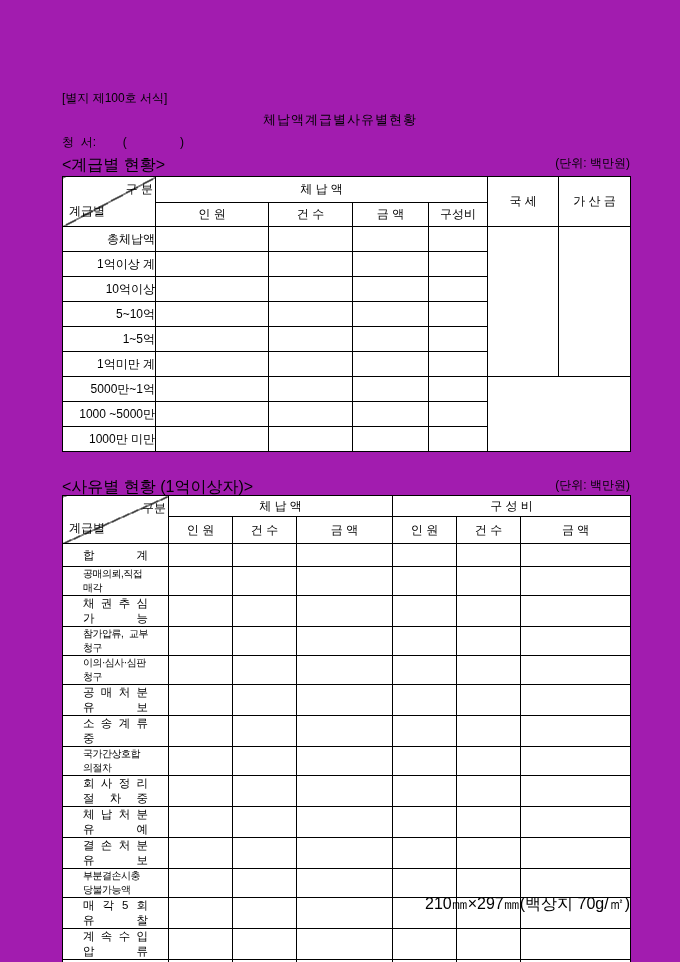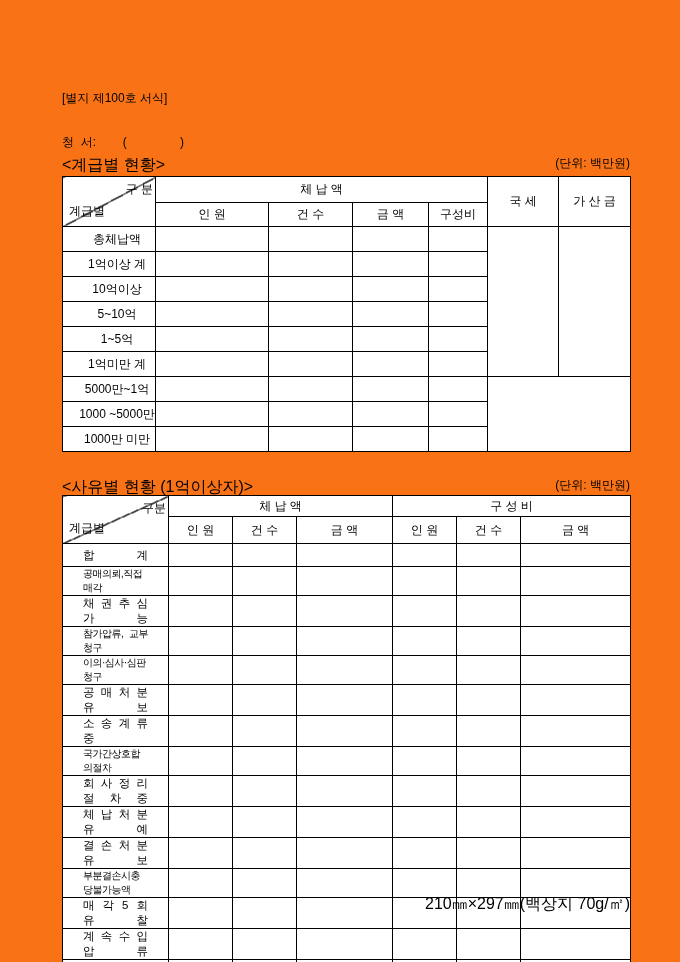--- a/index.html
+++ b/index.html
@@ -3,40 +3,40 @@
 <meta charset="utf-8">
 <style>
   * { box-sizing: border-box; }
   html,body { margin:0; padding:0; }
   body {
     width:680px; height:962px;
     background:#ffffff; color:#000;
     font-family:"Liberation Sans","DejaVu Sans",sans-serif;
     font-size:12px;
   }
-  .page { position:relative; width:680px; height:962px; background:#f97316; overflow:hidden; }
+  .page { position:relative; width:680px; height:962px; background:#a21caf; overflow:hidden; }
 
   .form-id { position:absolute; left:62px; top:90px; font-size:12px; }
   .title   { position:absolute; left:0; top:111px; width:680px; text-align:center; font-size:13px; letter-spacing:1px; }
   .office  { position:absolute; left:62px; top:134px; white-space:pre; font-size:12px; }
 
   .sec-label { position:absolute; left:62px; font-size:16px; }
   .unit      { position:absolute; right:50px; font-size:12px; }
   .sec1 { top:155px; } .unit1 { top:155px; }
   .sec2 { top:477px; } .unit2 { top:477px; }
   .footer { position:absolute; right:50px; top:894px; font-size:16px; }
 
   table { border-collapse:collapse; table-layout:fixed; position:absolute; left:62px; background:#fff; }
   td { border:1px solid #000; text-align:center; vertical-align:middle; font-size:12px; padding:0; overflow:hidden; }
 
   .t1 { top:176px; width:568px; }
   .t1 tr { height:25px; }
   .t1 tr.hA { height:26px; }
   .t1 tr.hB { height:24px; }
-  .t1 .lbl { text-align:center; padding-left:16px; }
+  .t1 .lbl { text-align:right; padding-left:16px; }
 
   .t2 { top:495px; width:568px; }
   .t2 tr { height:23px; }
   .t2 tr.hA { height:21px; }
   .t2 tr.hB { height:27px; }
   .t2 .lbl { text-align:justify; text-align-last:justify; padding:0 20px; font-size:11.5px; }
   .t2 .lbl.tight { font-size:10px; letter-spacing:-0.5px; }
 
   .diag {
     position:relative;
@@ -48,20 +48,21 @@
   }
   .diag .diag-top    { position:absolute; top:4px;  right:2px; font-size:12px; }
   .diag .diag-bottom { position:absolute; bottom:6px; left:6px; font-size:12px; }
 </style>
 </head>
 <body>
 
 <div class="page">
 
   <div class="form-id">[별지 제100호 서식]</div>
+  <div class="title">체납액계급별사유별현황</div>
   <div class="office">청  서:        (                )</div>
 
   <div class="sec-label sec1">&lt;계급별 현황&gt;</div>
   <div class="unit unit1">(단위: 백만원)</div>
 
   <table class="t1">
     <colgroup>
       <col style="width:93px">
         <col style="width:113px">
         <col style="width:84px">

